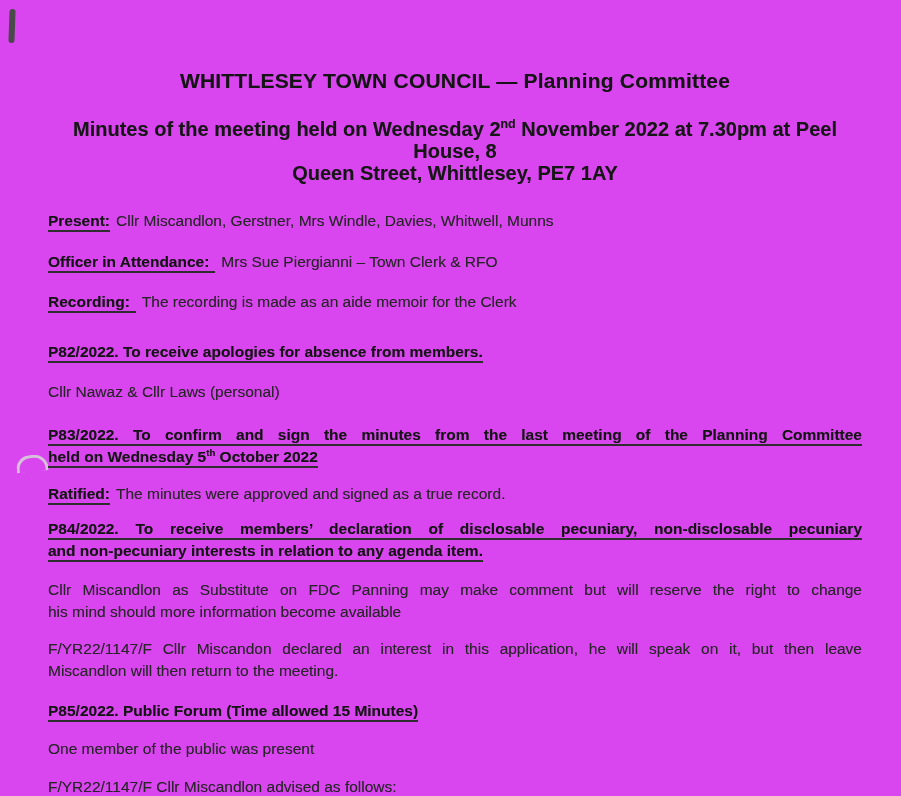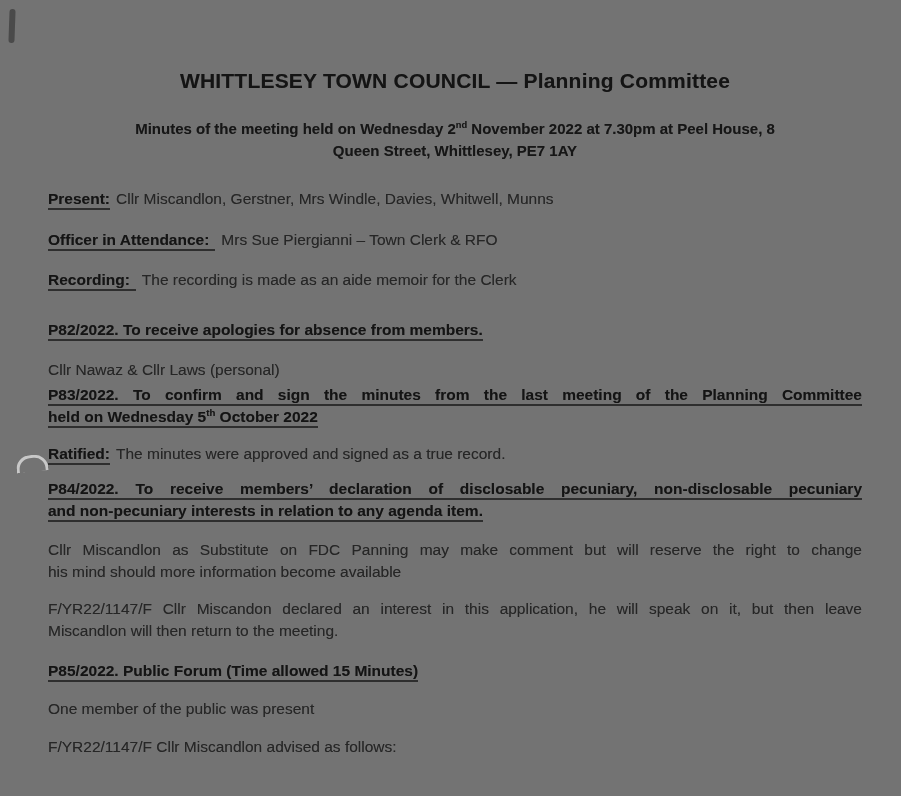--- a/index.html
+++ b/index.html
@@ -4,48 +4,48 @@
 <style>
   html,body { margin:0; padding:0; }
   body {
     width:901px; height:796px;
     background:#ffffff;
     font-family:"Liberation Sans","DejaVu Sans",sans-serif;
     color:#262626;
     position:relative;
     overflow:hidden;
   }
-  .page { position:absolute; inset:0; background:#737373; }
+  .page { position:absolute; inset:0; background:#d946ef; }
   .content {
     margin-left:48px; margin-right:39px;
     padding-top:68px;
     font-size:15.5px; line-height:22px;
     text-shadow:0 0 0.5px rgba(20,20,20,0.35);
   }
   .doc-title {
     font-size:21px; line-height:26px;
     font-weight:bold; color:#141414;
     text-align:center; letter-spacing:0.2px;
   }
   .subtitle {
     font-weight:bold; color:#161616;
-    text-align:center; font-size:15px; line-height:22px;
+    text-align:center; font-size:20px; line-height:22px;
     max-width:780px; margin:24px auto 0;
   }
   .row { white-space:nowrap; }
   .hd { font-weight:bold; color:#141414; }
   .u  { border-bottom:2px solid #2e2e2e; padding-bottom:1px; }
   .upad { padding-right:6px;text-align:right; }
   .txt { margin-left:6px; }
   .mt-present  { margin-top:26px; }
   .mt-officer  { margin-top:19px; }
   .mt-recording{ margin-top:18px; }
   .mt-p82h     { margin-top:28px; }
   .mt-p82b     { margin-top:18px; }
-  .mt-p83h     { margin-top:3px; }
+  .mt-p83h     { margin-top:21px; }
   .mt-ratified { margin-top:15px; }
   .mt-p84h     { margin-top:13px; }
   .mt-para1    { margin-top:17px; }
   .mt-para2    { margin-top:15px; }
   .mt-p85h     { margin-top:18px; }
   .mt-p85a     { margin-top:16px; }
   .mt-p85b     { margin-top:16px; }
   .jl { text-align:justify; text-align-last:justify; }
   .sup { font-size:0.62em; vertical-align:super; line-height:0; font-weight:inherit; }
   .scan-arc {

